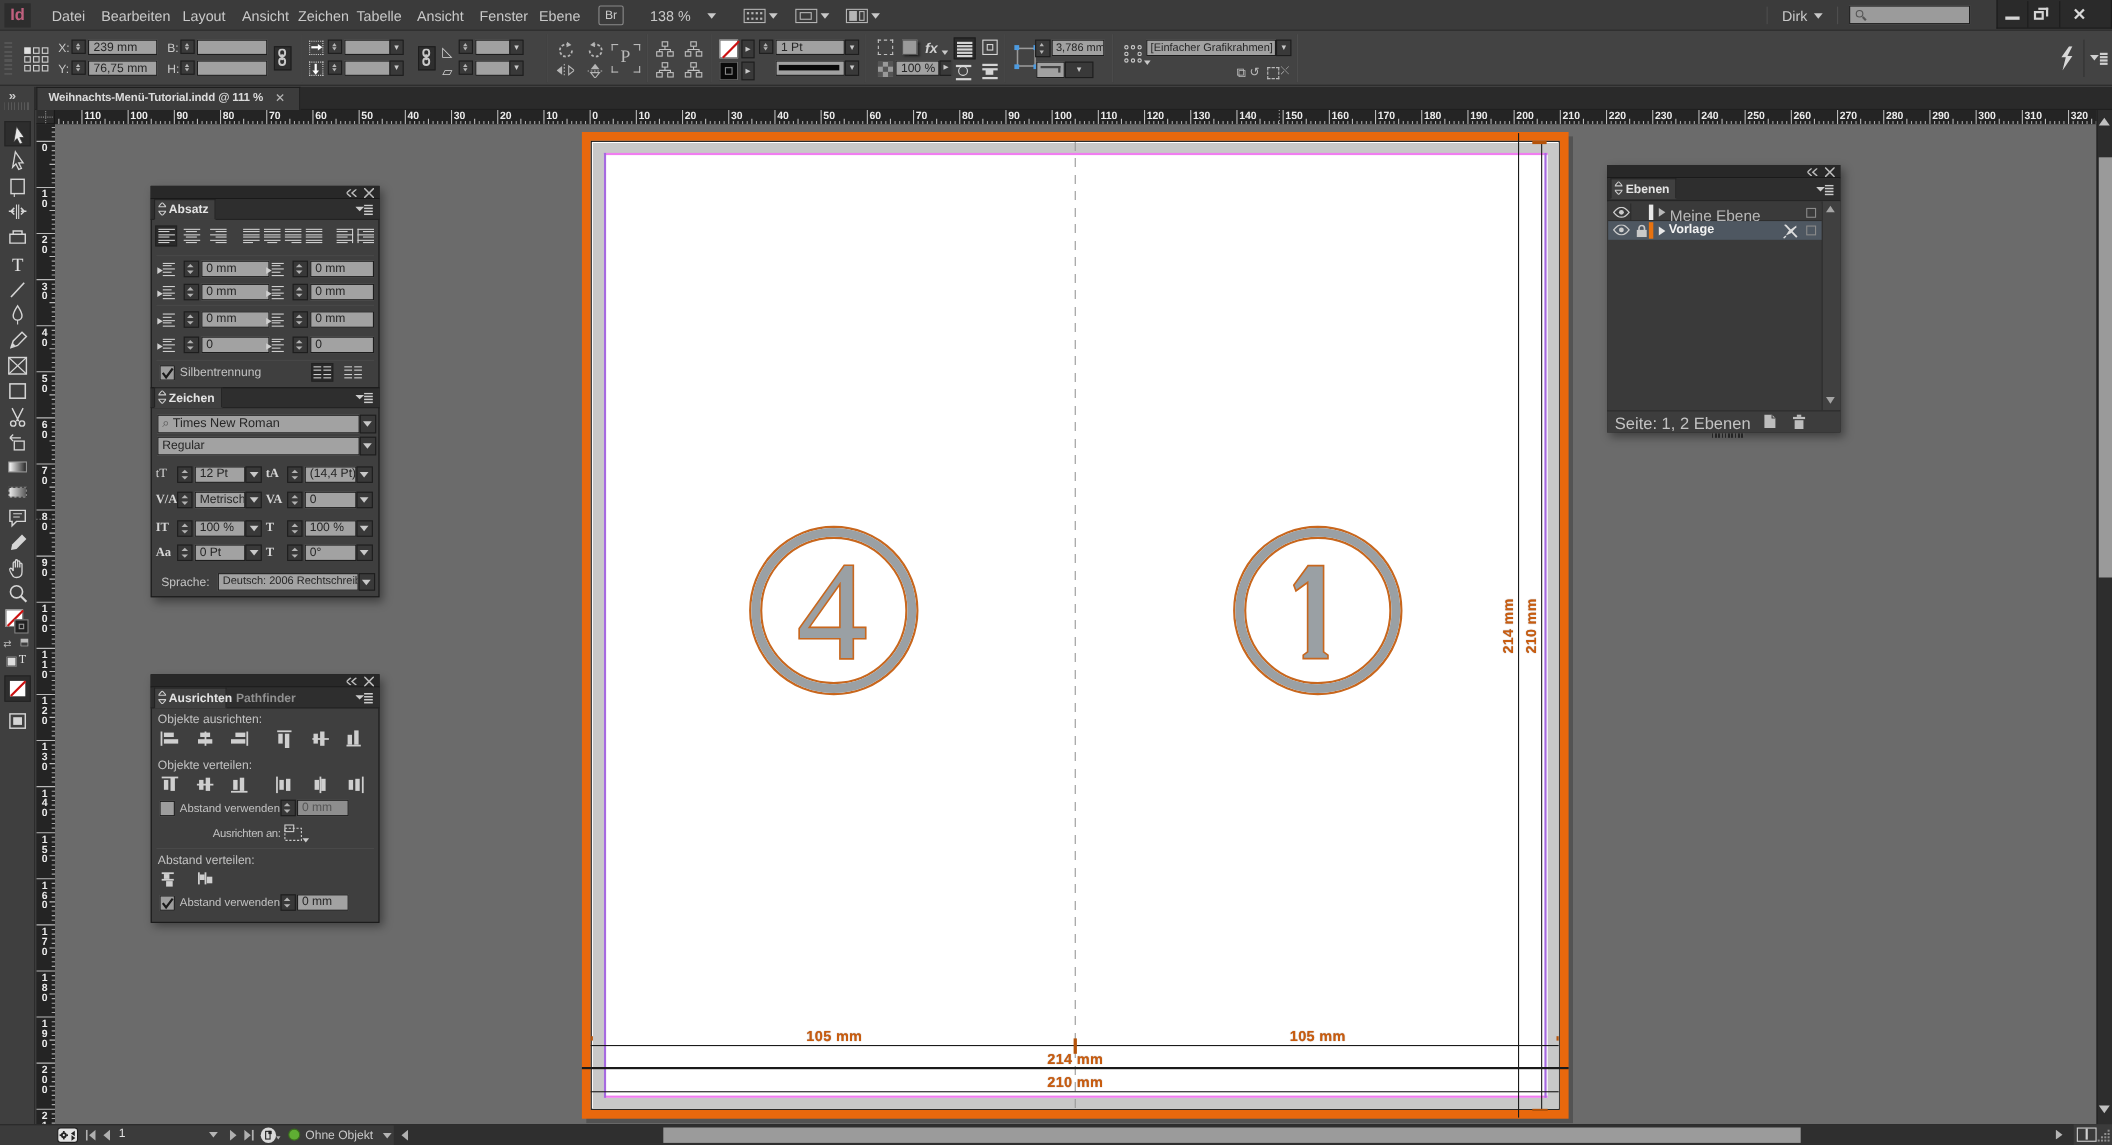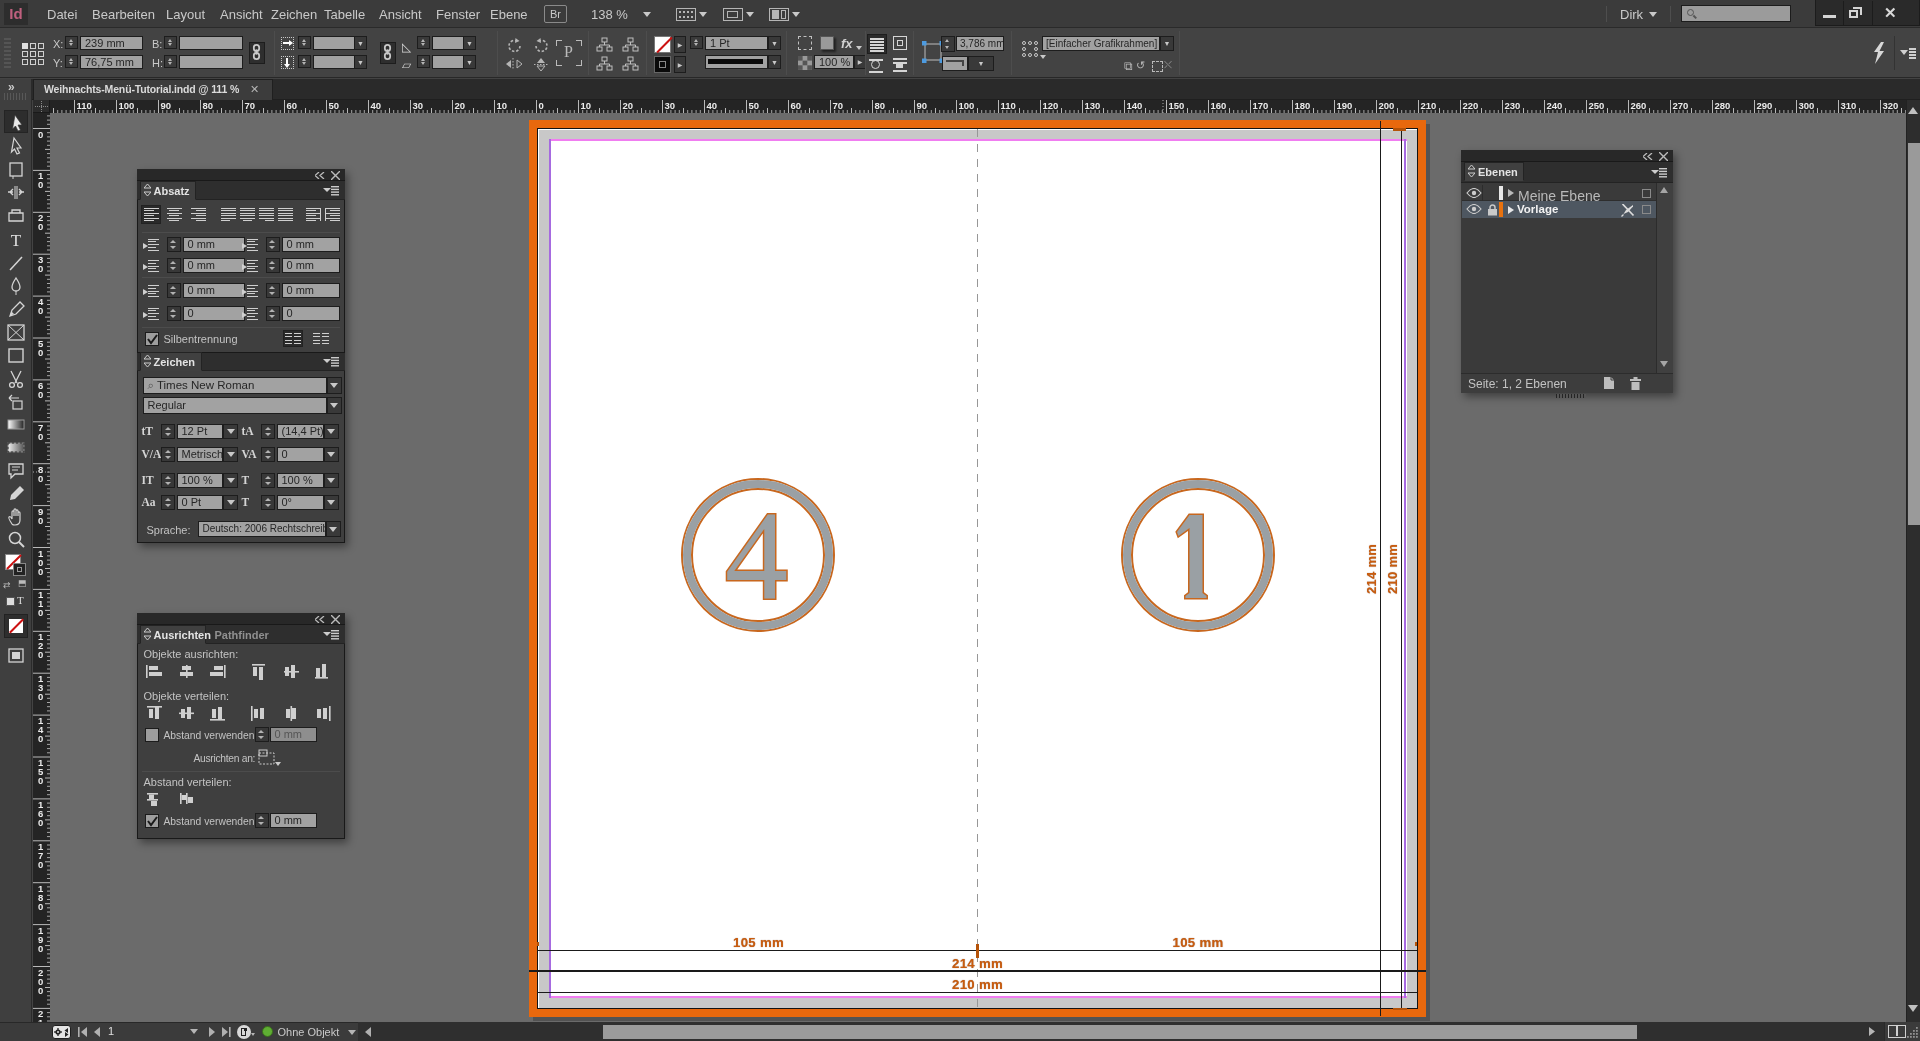--- a/index.html
+++ b/index.html
@@ -1646,21 +1646,21 @@
     </svg>
   </div>
 <div style="position:absolute;left:142.5px;top:377px;width:184px;height:17px;background:#a2a2a2;border:1px solid #1d1d1d;color:#262626;font-size:11.5px;line-height:15px;padding-left:4px;white-space:nowrap;overflow:hidden"><span style="color:#555">⌕</span>  Times New Roman</div>
 <div style="position:absolute;left:326.5px;top:377px;width:15px;height:17px;background:#393939;border:1px solid #1d1d1d">
     <i style="position:absolute;left:50%;top:50%;margin:-2.5px 0 0 -4px;width:0;height:0;border-left:4px solid transparent;border-right:4px solid transparent;border-top:5px solid #c8c8c8"></i>
   </div>
 <div style="position:absolute;left:142.5px;top:397px;width:184px;height:17px;background:#a2a2a2;border:1px solid #1d1d1d;color:#262626;font-size:11px;line-height:15px;padding-left:4px;white-space:nowrap;overflow:hidden">Regular</div>
 <div style="position:absolute;left:326.5px;top:397px;width:15px;height:17px;background:#393939;border:1px solid #1d1d1d">
     <i style="position:absolute;left:50%;top:50%;margin:-2.5px 0 0 -4px;width:0;height:0;border-left:4px solid transparent;border-right:4px solid transparent;border-top:5px solid #c8c8c8"></i>
   </div>
-<div style="position:absolute;left:141.5px;top:425px;font-family:'Liberation Serif',serif;font-weight:bold;font-size:11.5px;color:#d5d5d5;white-space:nowrap">tT</div>
+<div style="position:absolute;left:141.5px;top:425px;font-family:'Liberation Serif',serif;font-weight:normal;font-size:11.5px;color:#d5d5d5;white-space:nowrap">tT</div>
 <div style="position:absolute;left:161.0px;top:424px;width:14px;height:15px;background:#383838;border:1px solid #1d1d1d">
     <i style="position:absolute;left:50%;top:2px;margin-left:-3.5px;width:0;height:0;border-left:3px solid transparent;border-right:3px solid transparent;border-bottom:3.5px solid #b2b2b2"></i>
     <i style="position:absolute;left:50%;bottom:2px;margin-left:-3.5px;width:0;height:0;border-left:3px solid transparent;border-right:3px solid transparent;border-top:3.5px solid #b2b2b2"></i>
   </div>
 <div style="position:absolute;left:176.5px;top:424px;width:46.5px;height:15px;background:#a2a2a2;border:1px solid #1d1d1d;color:#262626;font-size:11px;line-height:13px;padding-left:4px;white-space:nowrap;overflow:hidden">12 Pt</div>
 <div style="position:absolute;left:223.0px;top:424px;width:15px;height:15px;background:#393939;border:1px solid #1d1d1d">
     <i style="position:absolute;left:50%;top:50%;margin:-2.5px 0 0 -4px;width:0;height:0;border-left:4px solid transparent;border-right:4px solid transparent;border-top:5px solid #c8c8c8"></i>
   </div>
 <div style="position:absolute;left:241.5px;top:425px;font-family:'Liberation Serif',serif;font-weight:bold;font-size:11.5px;color:#d5d5d5;white-space:nowrap">tA</div>
 <div style="position:absolute;left:261.0px;top:424px;width:14px;height:15px;background:#383838;border:1px solid #1d1d1d">
@@ -1953,21 +1953,21 @@
 <div style="position:absolute;left:1517px;top:203px;font-size:11.5px;color:#f2f2f2;white-space:nowrap;font-weight:bold">Vorlage</div>
 <div style="position:absolute;left:1620px;top:204px">
     <svg width="15" height="13">
       <path d="M13 1L6 6l-2.5 4L8 8l5-5.5z" fill="#dcdcdc"></path>
       <path d="M2.5 0l11 11.5" stroke="#dcdcdc" stroke-width="1.7"></path>
       <path d="M3.5 10.5L1.5 12.5" stroke="#dcdcdc" stroke-width="1.3"></path>
     </svg>
   </div>
 <div style="position:absolute;left:1642px;top:205px;width:9px;height:9px;border:1px solid #8a8a8a;"></div>
 <div style="position:absolute;left:1461px;top:373px;width:212px;height:20px;background:#3d3d3d;border-top:1px solid #2c2c2c;"></div>
-<div style="position:absolute;left:1468px;top:377px;font-size:12px;color:#c3c3c3;white-space:nowrap">Seite: 1, 2 Ebenen</div>
+<div style="position:absolute;left:1468px;top:377px;font-size:15px;color:#c3c3c3;white-space:nowrap">Seite: 1, 2 Ebenen</div>
 <div style="position:absolute;left:1601px;top:376px">
     <svg width="15" height="14">
       <path d="M3 1h7l3 3v9H3z" fill="#bdbdbd"></path>
       <path d="M10 1v3h3" fill="none" stroke="#3d3d3d"></path>
     </svg>
   </div>
 <div style="position:absolute;left:1629px;top:376px">
     <svg width="13" height="14">
       <rect x="1" y="3" width="11" height="2" fill="#bdbdbd"></rect>
       <rect x="2.5" y="6" width="8" height="8" fill="#bdbdbd"></rect>

